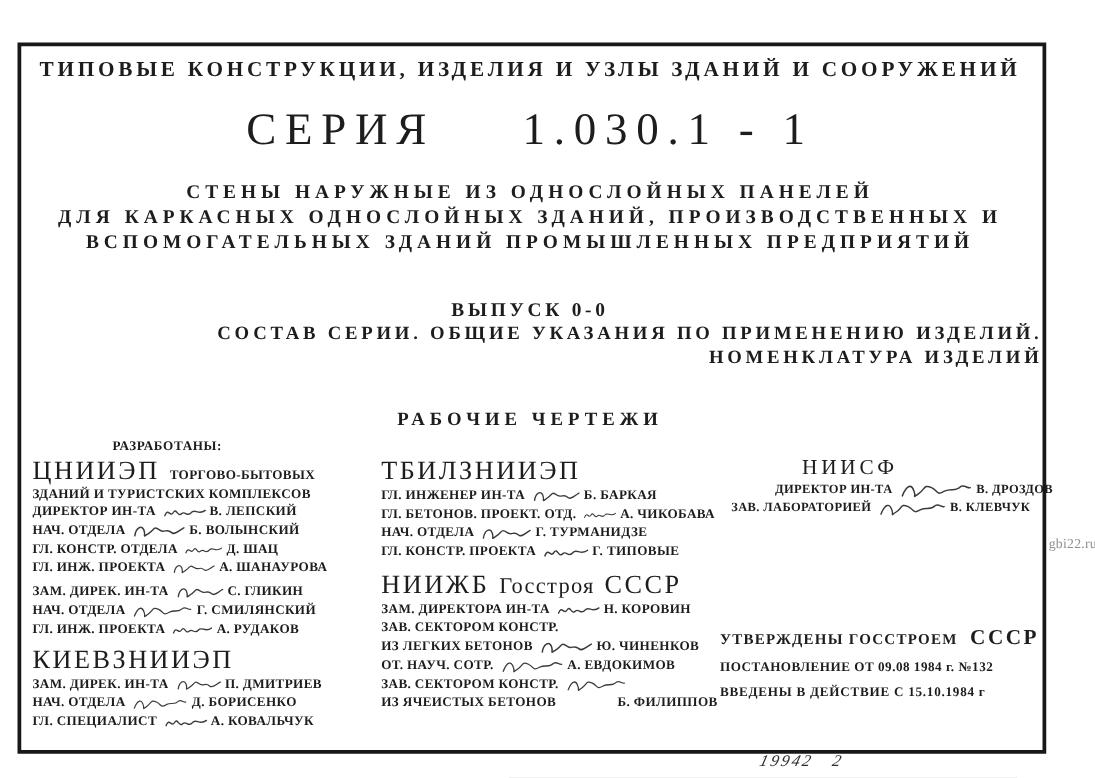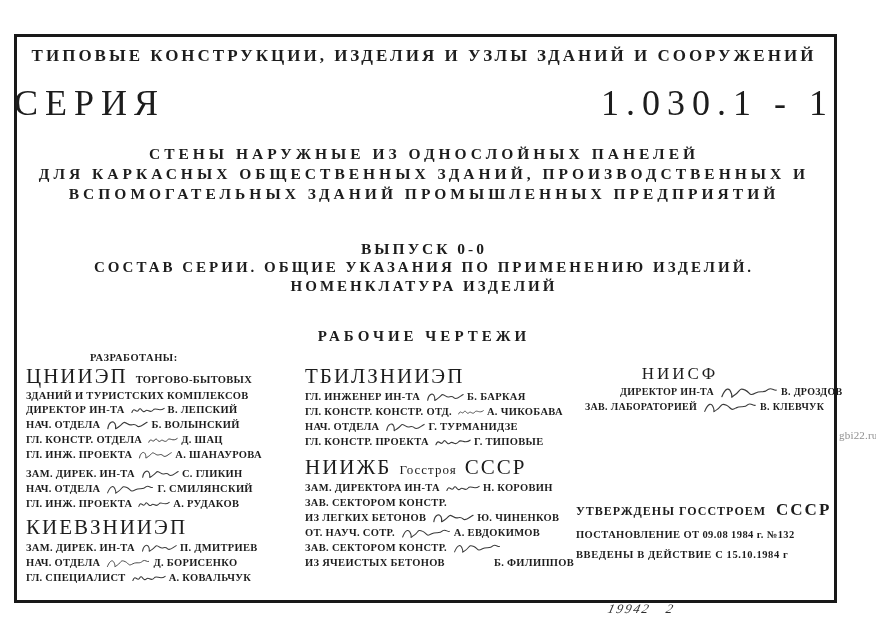--- a/index.html
+++ b/index.html
@@ -4,33 +4,33 @@
 <style>
   html,body{margin:0;padding:0;background:#e8e8e8;}
   .sheet{
     position:relative;width:876px;height:622px;background:#ffffff;
     font-family:Liberation Serif, serif;color:#1d1d1d;overflow:hidden;
   }
   .frame{position:absolute;left:14px;top:34px;width:817px;height:563px;border:3px solid #181818;}
   .abs{position:absolute;}
   .ctr{left:14px;width:820px;text-align:center;}
   .top-title{top:46px;font-size:17px;font-weight:700;letter-spacing:3px;white-space:nowrap;}
-  .series{top:82px;display:flex;justify-content:space-between;align-items:baseline;gap:70px;font-size:36px;font-weight:400;letter-spacing:7px;white-space:nowrap;}
+  .series{top:82px;display:flex;justify-content:center;align-items:baseline;gap:70px;font-size:36px;font-weight:400;letter-spacing:7px;white-space:nowrap;}
   .subtitle{top:144px;font-size:15.5px;font-weight:700;letter-spacing:4px;line-height:20px;white-space:nowrap;}
   .issue{top:240px;font-size:15.5px;font-weight:700;letter-spacing:3px;}
-  .contents{top:258px;font-size:15px;font-weight:700;letter-spacing:3px;line-height:19px;white-space:nowrap;}
+  .contents{top:258px;font-size:15px;font-weight:700;letter-spacing:3px;line-height:19px;white-space:nowrap;text-align:right;}
   .workdraw{top:328px;font-size:15px;font-weight:700;letter-spacing:4px;}
   .devlabel{left:90px;top:352px;font-size:10.5px;font-weight:700;letter-spacing:.5px;}
   .col{position:absolute;font-size:10.5px;font-weight:700;letter-spacing:.3px;}
   .col-left{left:26px;top:364px;width:278px;}
   .col-mid{left:305px;top:364px;width:282px;}
   .niisf{left:585px;top:364px;width:245px;}
   .orghead{display:flex;align-items:baseline;gap:8px;white-space:nowrap;}
   .orgbig{font-size:21px;font-weight:400;letter-spacing:2px;}
-  .orgmed{font-size:13px;font-weight:400;letter-spacing:1px;}
+  .orgmed{font-size:18px;font-weight:400;letter-spacing:1px;}
   .orgsub{font-size:10.5px;font-weight:700;}
   .subline{line-height:13px;}
   .crow{display:flex;align-items:center;height:15px;white-space:nowrap;}
   .crow .role{margin-right:3px;}
   .sig{flex:none;margin:-3px 3px;opacity:.92;}
   .sp{display:inline-block;width:46px;flex:none;}
   .mt6{margin-top:6px;}
   .mt4{margin-top:4px;}
   .niisf .t{ text-align:center;padding-right:55px;font-size:17px;font-weight:400;letter-spacing:3px;}
   .niisf .crow{font-size:10px;height:15px;}
@@ -62,21 +62,21 @@
 
   <div class="abs ctr top-title">ТИПОВЫЕ КОНСТРУКЦИИ, ИЗДЕЛИЯ И УЗЛЫ ЗДАНИЙ И СООРУЖЕНИЙ</div>
 
   <div class="abs ctr series">
     <span>СЕРИЯ</span>
     <span>1.030.1 - 1</span>
   </div>
 
   <div class="abs ctr subtitle">
     <div>СТЕНЫ НАРУЖНЫЕ ИЗ ОДНОСЛОЙНЫХ ПАНЕЛЕЙ</div>
-    <div>ДЛЯ КАРКАСНЫХ ОБЩЕСТВЕННЫХ ЗДАНИЙ, ПРОИЗВОДСТВЕННЫХ И</div>
+    <div>ДЛЯ КАРКАСНЫХ ОДНОСЛОЙНЫХ ЗДАНИЙ, ПРОИЗВОДСТВЕННЫХ И</div>
     <div>ВСПОМОГАТЕЛЬНЫХ ЗДАНИЙ ПРОМЫШЛЕННЫХ ПРЕДПРИЯТИЙ</div>
   </div>
 
   <div class="abs ctr issue">ВЫПУСК 0-0</div>
 
   <div class="abs ctr contents">
     <div>СОСТАВ СЕРИИ. ОБЩИЕ УКАЗАНИЯ ПО ПРИМЕНЕНИЮ ИЗДЕЛИЙ.</div>
     <div>НОМЕНКЛАТУРА ИЗДЕЛИЙ</div>
   </div>
 
@@ -181,21 +181,21 @@
         <span class="orgbig">ТБИЛЗНИИЭП</span>
       </div>
       <div class="crow">
         <span class="role">ГЛ. ИНЖЕНЕР ИН-ТА</span>
         <svg class="sig" width="38" height="14" viewBox="0 0 46 14">
             <use href="#sigB"></use>
           </svg>
         <span>Б. БАРКАЯ</span>
       </div>
       <div class="crow">
-        <span class="role">ГЛ. КОНСТР. КОНСТР. ОТД.</span>
+        <span class="role">ГЛ. БЕТОНОВ. ПРОЕКТ. ОТД.</span>
         <svg class="sig" width="26" height="14" viewBox="0 0 40 14">
             <use href="#sigA"></use>
           </svg>
         <span>А. ЧИКОБАВА</span>
       </div>
       <div class="crow">
         <span class="role">НАЧ. ОТДЕЛА</span>
         <svg class="sig" width="40" height="14" viewBox="0 0 46 14">
             <use href="#sigB"></use>
           </svg>

